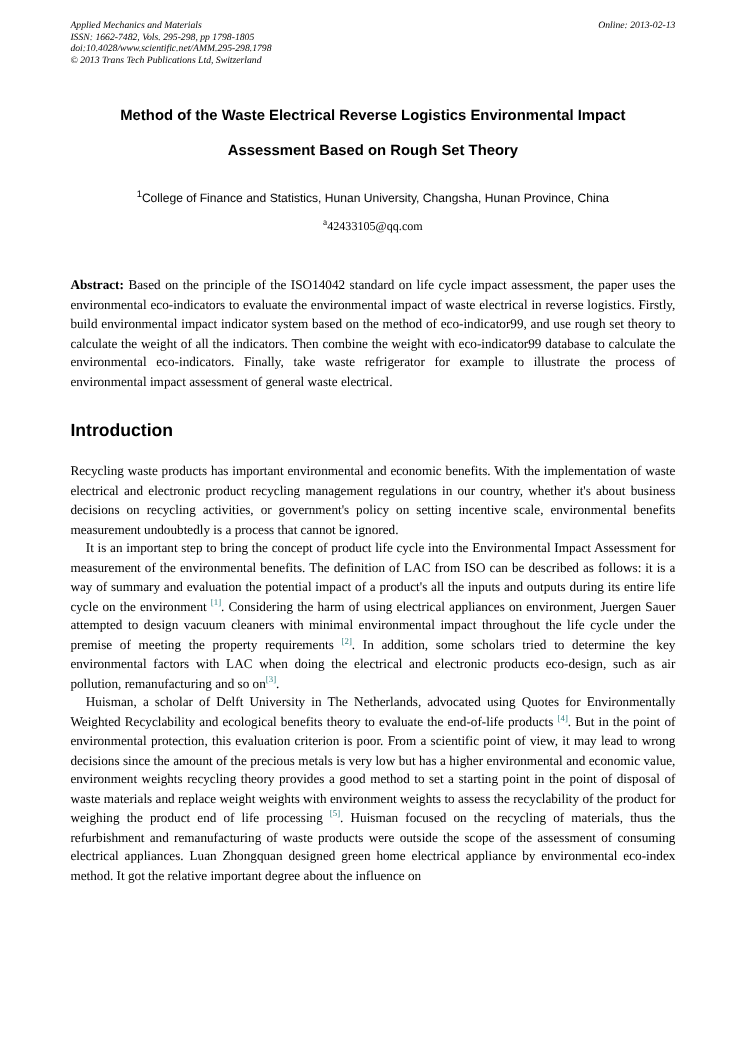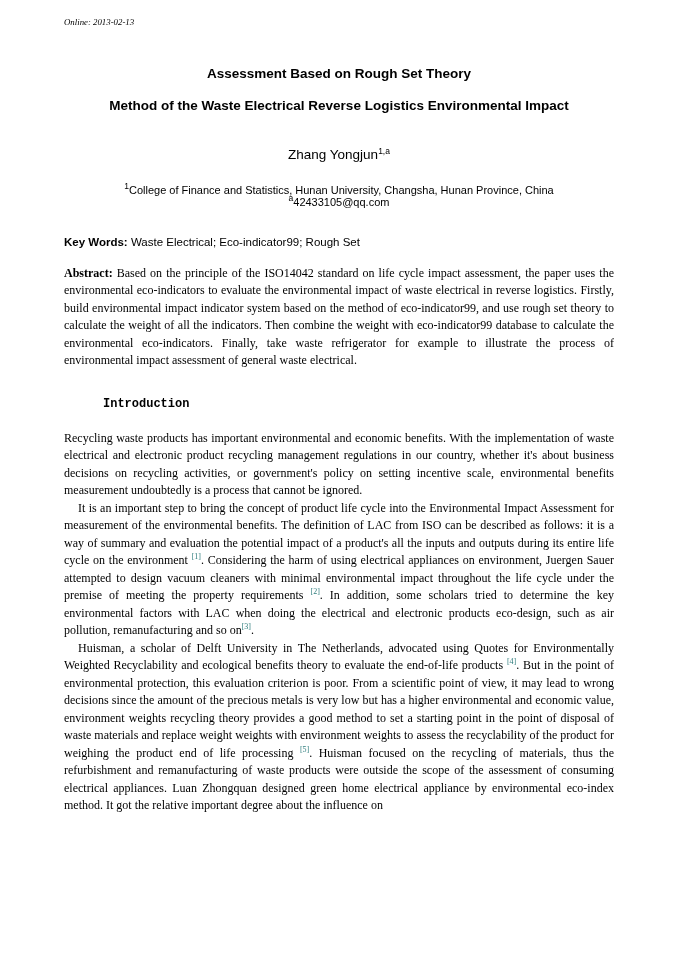--- a/index.html
+++ b/index.html
@@ -46,47 +46,47 @@
     line-height: 0;
   }
 
   .affil {
     margin-top: 22px;
     text-align: center;
     font-family: "Liberation Sans", sans-serif;
     font-size: 11px;
   }
   .email {
+    margin-top: 13px;
     text-align: center;
-    font-family: Liberation Sans, sans-serif;
+    font-family: Liberation Serif, serif;
     font-size: 11px;
   }
 
   .keywords {
     margin-top: 28px;
     font-family: "Liberation Sans", sans-serif;
     font-size: 11.5px;
   }
   .keywords .label { font-weight: bold; }
 
   .abstract {
-    margin-top: 17px;
+    margin-top: 39px;
     font-family: "Liberation Serif", serif;
     font-size: 12px;
     line-height: 17.5px;
     text-align: justify;
   }
   .abstract .label { font-weight: bold; }
 
   .sec-heading {
     margin-top: 27px;
-    font-family: Liberation Mono, monospace;
+    font-family: Liberation Sans, sans-serif;
     font-weight: bold;
-    font-size: 12px;
-    margin-left: 39px;
+    font-size: 16px;
   }
 
   .body-text {
     margin-top: 19px;
     font-family: "Liberation Serif", serif;
     font-size: 12px;
     line-height: 17.5px;
     text-align: justify;
   }
   .body-text p { margin: 0; }
@@ -98,35 +98,39 @@
     line-height: 0;
     cursor: pointer;
   }
 </style>
 </head>
 <body>
 
 <div class="page">
 
   <div class="hdr">
+    <div class="hdr-left">
+      <div>Applied Mechanics and Materials</div>
+      <div>ISSN: 1662-7482, Vols. 295-298, pp 1798-1805</div>
+      <div>doi:10.4028/www.scientific.net/AMM.295-298.1798</div>
+      <div>© 2013 Trans Tech Publications Ltd, Switzerland</div>
+    </div>
     <div class="hdr-right">Online: 2013-02-13</div>
   </div>
 
   <div class="title">
+    <div>Method of the Waste Electrical Reverse Logistics Environmental Impact</div>
     <div>Assessment Based on Rough Set Theory</div>
-    <div>Method of the Waste Electrical Reverse Logistics Environmental Impact</div>
   </div>
 
-  <div class="author"><span>Zhang Yongjun</span><sup>1,a</sup></div>
 
   <div class="affil"><sup>1</sup><span>College of Finance and Statistics, Hunan University, Changsha, Hunan Province, China</span></div>
 
   <div class="email"><sup>a</sup><span>42433105@qq.com</span></div>
 
-  <div class="keywords"><span class="label">Key Words:</span><span> Waste Electrical; Eco-indicator99; Rough Set</span></div>
 
   <div class="abstract"><span class="label">Abstract:</span><span> Based on the principle of the ISO14042 standard on life cycle impact assessment, the paper uses the environmental eco-indicators to evaluate the environmental impact of waste electrical in reverse logistics. Firstly, build environmental impact indicator system based on the method of eco-indicator99, and use rough set theory to calculate the weight of all the indicators. Then combine the weight with eco-indicator99 database to calculate the environmental eco-indicators. Finally, take waste refrigerator for example to illustrate the process of environmental impact assessment of general waste electrical.</span></div>
 
   <div class="sec-heading">Introduction</div>
 
   <div class="body-text">
       <p class="">Recycling waste products has important environmental and economic benefits. With the implementation of waste electrical and electronic product recycling management regulations in our country, whether it's about business decisions on recycling activities, or government's policy on setting incentive scale, environmental benefits measurement undoubtedly  is a process that cannot be ignored.</p>
       <p class="indent">It is an important step to bring the concept of product life cycle into the Environmental Impact Assessment for measurement of the environmental benefits. The definition of LAC from ISO can be described as follows: it is a way of summary and evaluation the potential impact of a product's all the inputs and outputs during its entire life cycle on the environment <sup class="ref">[1]</sup>. Considering the harm of using electrical appliances on environment, Juergen Sauer attempted to design vacuum cleaners with minimal environmental impact throughout the life cycle under the premise of meeting the property requirements <sup class="ref">[2]</sup>. In addition, some scholars tried to determine the key environmental factors with LAC when doing the electrical and electronic products eco-design, such as air pollution, remanufacturing and so on<sup class="ref">[3]</sup>.</p>
       <p class="indent">Huisman, a scholar of Delft University in The Netherlands, advocated using Quotes for Environmentally Weighted Recyclability and ecological benefits theory to evaluate the end-of-life products <sup class="ref">[4]</sup>. But in the point of environmental protection, this evaluation criterion is poor. From a scientific point of view, it may lead to wrong decisions since the amount of the precious metals is very low but has a higher environmental and economic value, environment weights recycling theory provides a good method to set a starting point in the point of disposal of waste materials and replace weight weights with environment weights to assess the recyclability of the product for weighing the product end of life processing <sup class="ref">[5]</sup>. Huisman focused on the recycling of materials, thus the refurbishment and remanufacturing of waste products were outside the scope of the assessment of consuming electrical appliances. Luan Zhongquan designed green home electrical appliance by environmental eco-index method. It got the relative important degree about the influence on</p>
     </div>

